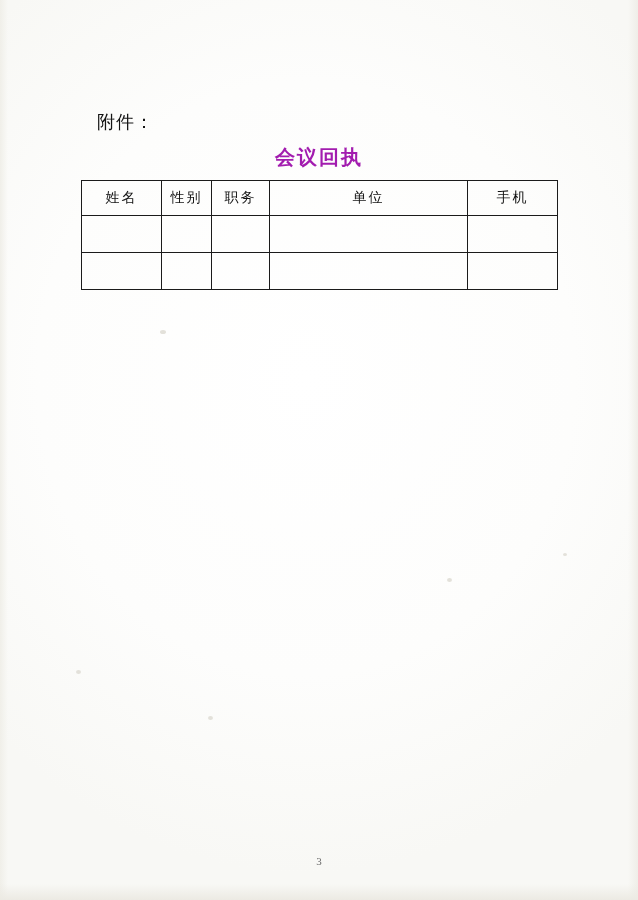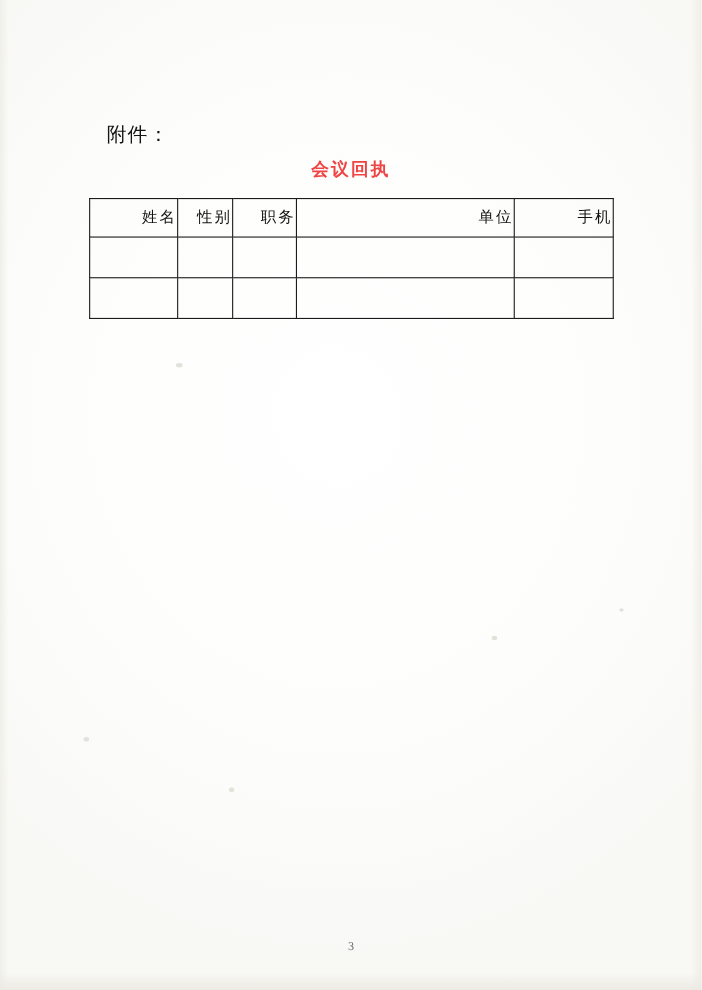--- a/index.html
+++ b/index.html
@@ -56,38 +56,38 @@
     color: #141414;
     white-space: nowrap;
   }
 
   .doc-title {
     position: absolute;
     left: 0;
     right: 0;
     top: 144px;
     text-align: center;
-    font-size: 16px;
+    font-size: 20px;
     font-weight: bold;
     letter-spacing: 2px;
-    color: #ef4444;
+    color: #a21caf;
   }
 
   .receipt-table {
     position: absolute;
     left: 81px;
     top: 180px;
     width: 476px;
     border-collapse: collapse;
     table-layout: fixed;
   }
   .receipt-table td {
     border: 1px solid #1b1b1b;
     height: 34px;
-    text-align: right;
+    text-align: center;
     vertical-align: middle;
     font-size: 14px;
     letter-spacing: 2px;
     color: #121212;
     padding: 0;
   }
   .receipt-table tr.header-row td {
     height: 34px;
   }
   .receipt-table tr.blank-row td {

